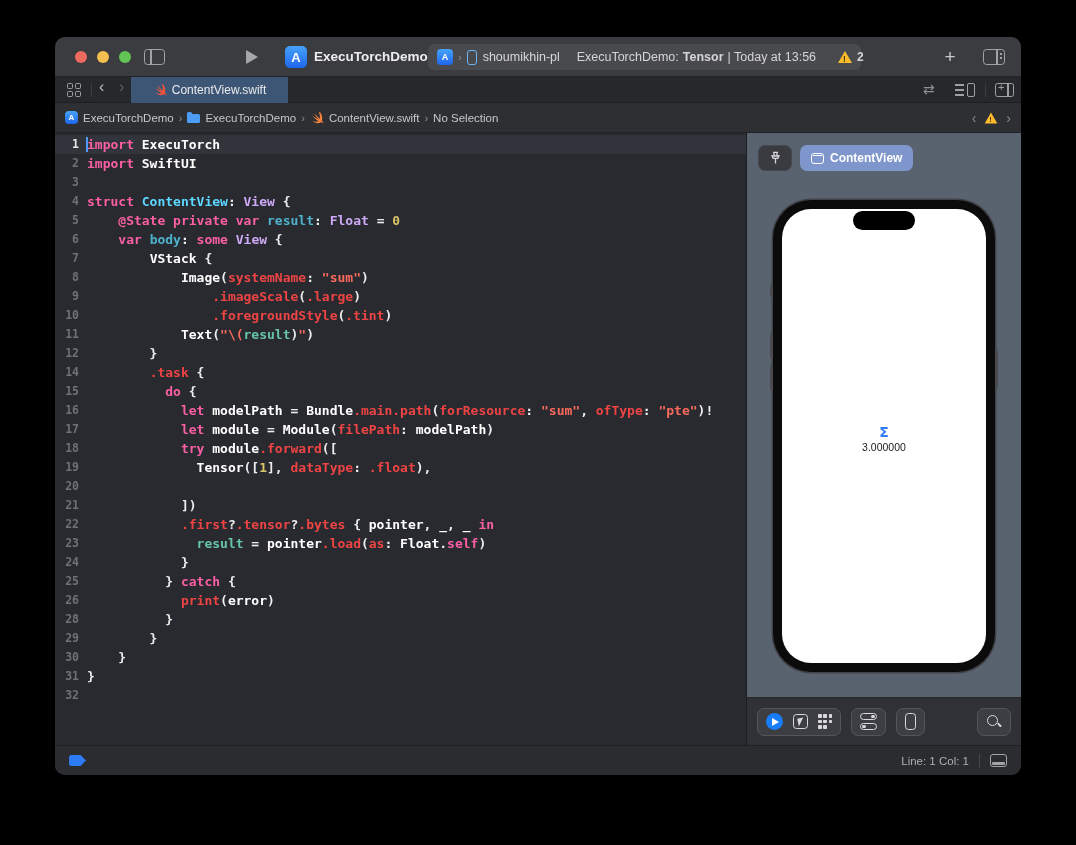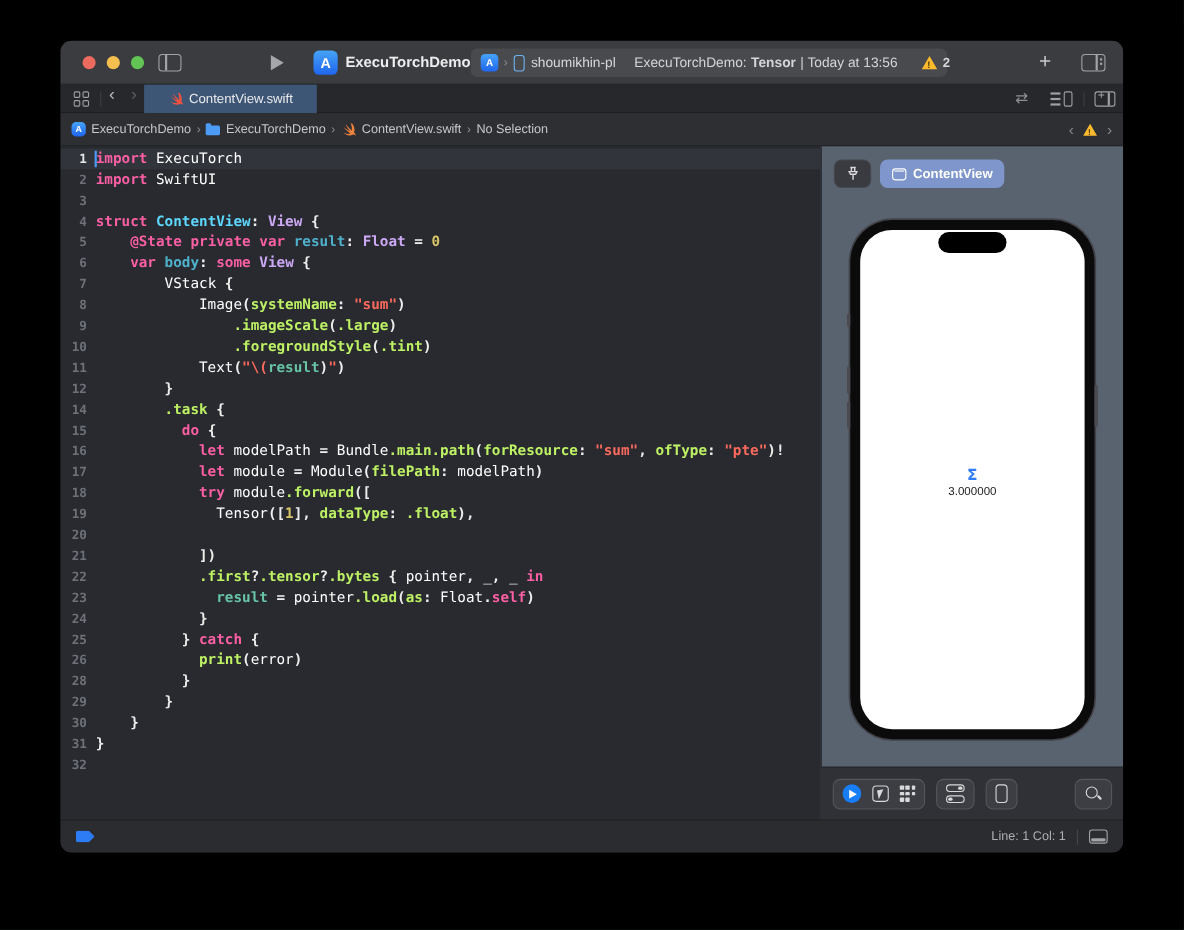--- a/index.html
+++ b/index.html
@@ -77,22 +77,22 @@
   .main { display:flex; height:612px; }
   .editor { position:relative; flex:1; background:#282A30; overflow:hidden; padding-top:2px; }
   .code-line { position:relative; display:flex; height:19px; line-height:19px; white-space:pre;
                font-family:"DejaVu Sans Mono", monospace; font-size:13px; font-weight:600; }
   .code-line.current { background:#32343C; }
   .gut { width:24px; text-align:right; flex:none; font-size:11.5px; color:#6E7178; font-weight:600; }
   .code-line.current .gut { color:#E4E5E7; }
   .code { margin-left:8px; }
   .caret { position:absolute; left:31px; top:2px; width:2px; height:15px; background:#4D9BF5; }
   .tok-k{color:#FC5FA3;font-weight:700} .tok-t{color:#CDA9F5} .tok-td{color:#5DD8FF}
-  .tok-f{color:#bef264} .tok-s{color:#FC6A5D} .tok-n{color:#D9C668}
-  .tok-pd{color:#4FB2CC} .tok-pr{color:#67C5A6} .tok-p{color:#EDEDEE} .tok-b{color:#FFF;font-weight:400}
+  .tok-f{color:#ef4444} .tok-s{color:#FC6A5D} .tok-n{color:#D9C668}
+  .tok-pd{color:#4FB2CC} .tok-pr{color:#67C5A6} .tok-p{color:#EDEDEE} .tok-b{color:#FFF;font-weight:700}
 
   
   .canvas { position:relative; width:275px; background:#59626F; border-left:1px solid #1D1E21; flex:none; }
   .pin-btn { position:absolute; left:11px; top:12px; width:34px; height:26px; background:#3A3B40;
              border:1px solid #47484D; border-radius:7px; display:flex; align-items:center; justify-content:center; }
   .preview-pill { position:absolute; left:53px; top:12px; height:26px; background:#7E96CB; border-radius:7px;
                   display:flex; align-items:center; gap:6px; padding:0 11px; }
   .canvas-doc-ic { position:relative; width:13px; height:11px; border:1.4px solid #fff; border-radius:3px; }
   .canvas-doc-ic::before { content:""; position:absolute; left:1px; right:1px; top:1.5px; height:1.3px; background:#fff; }
   .preview-pill span { color:#fff; font-size:12px; font-weight:600; }

